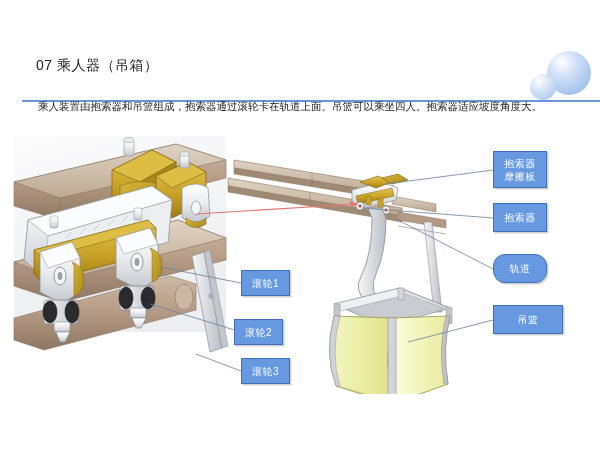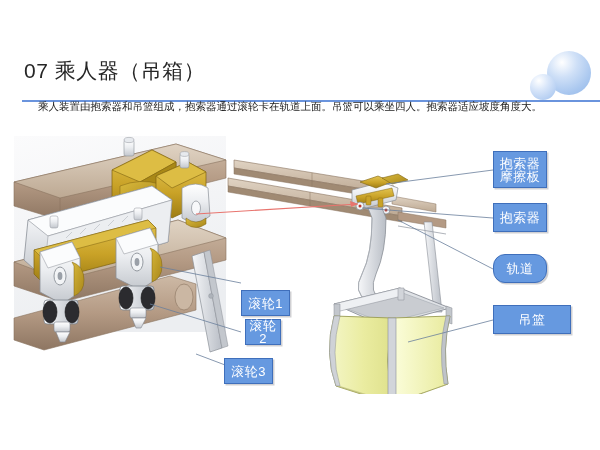--- a/index.html
+++ b/index.html
@@ -32,23 +32,23 @@
     position: absolute;
     left: 530px;
     top: 74px;
     width: 26px;
     height: 26px;
     border-radius: 50%;
     background: radial-gradient(circle at 34% 26%, #ffffff 0%, #d7e5f9 38%, #b6cff2 75%, #9dc0ec 100%);
   }
   .page-title {
     position: absolute;
-    left: 24px;
+    left: 36px;
     top: 57px;
-    font-size: 21px;
+    font-size: 14px;
     color: #262626;
     letter-spacing: 0.5px;
     white-space: nowrap;
   }
   .title-rule {
     position: absolute;
     left: 22px;
     top: 100px;
     width: 578px;
     height: 2px;
@@ -78,36 +78,36 @@
   .stage svg { display: block; }
 
   
   .callout {
     position: absolute;
     box-sizing: border-box;
     background: #6699e0;
     border: 1px solid #3f6fbb;
     box-shadow: 1.5px 1.5px 0 rgba(120,120,130,0.35);
     color: #ffffff;
-    font-size: 13px;
+    font-size: 10px;
     line-height: 13px;
     text-align: center;
     display: flex;
     align-items: center;
     justify-content: center;
     letter-spacing: 0.5px;
     white-space: pre-line;
   }
   .c-friction { left: 493px; top: 151px; width: 54px; height: 37px; }
   .c-grip     { left: 493px; top: 203px; width: 54px; height: 29px; }
   .c-rail     { left: 493px; top: 254px; width: 54px; height: 29px; border-radius: 12px; }
-  .c-cabin    { left: 493px; top: 305px; width: 78px; height: 29px; }
-  .c-roller1  { left: 241px; top: 270px; width: 49px; height: 26px; margin-top: 20px; }
-  .c-roller2  { left: 245px; top: 319px; width: 36px; height: 26px; }
-  .c-roller3  { left: 224px; top: 358px; width: 49px; height: 26px; }
+  .c-cabin    { left: 493px; top: 305px; width: 70px; height: 29px; }
+  .c-roller1  { left: 241px; top: 270px; width: 49px; height: 26px; }
+  .c-roller2  { left: 234px; top: 319px; width: 49px; height: 26px; }
+  .c-roller3  { left: 241px; top: 358px; width: 49px; height: 26px; }
 </style>
 </head>
 <body>
 
 <div id="slide">
 
   <div class="deco-circle-lg"></div>
   <div class="deco-circle-sm"></div>
 
   <div class="page-title">07 乘人器（吊箱）</div>

